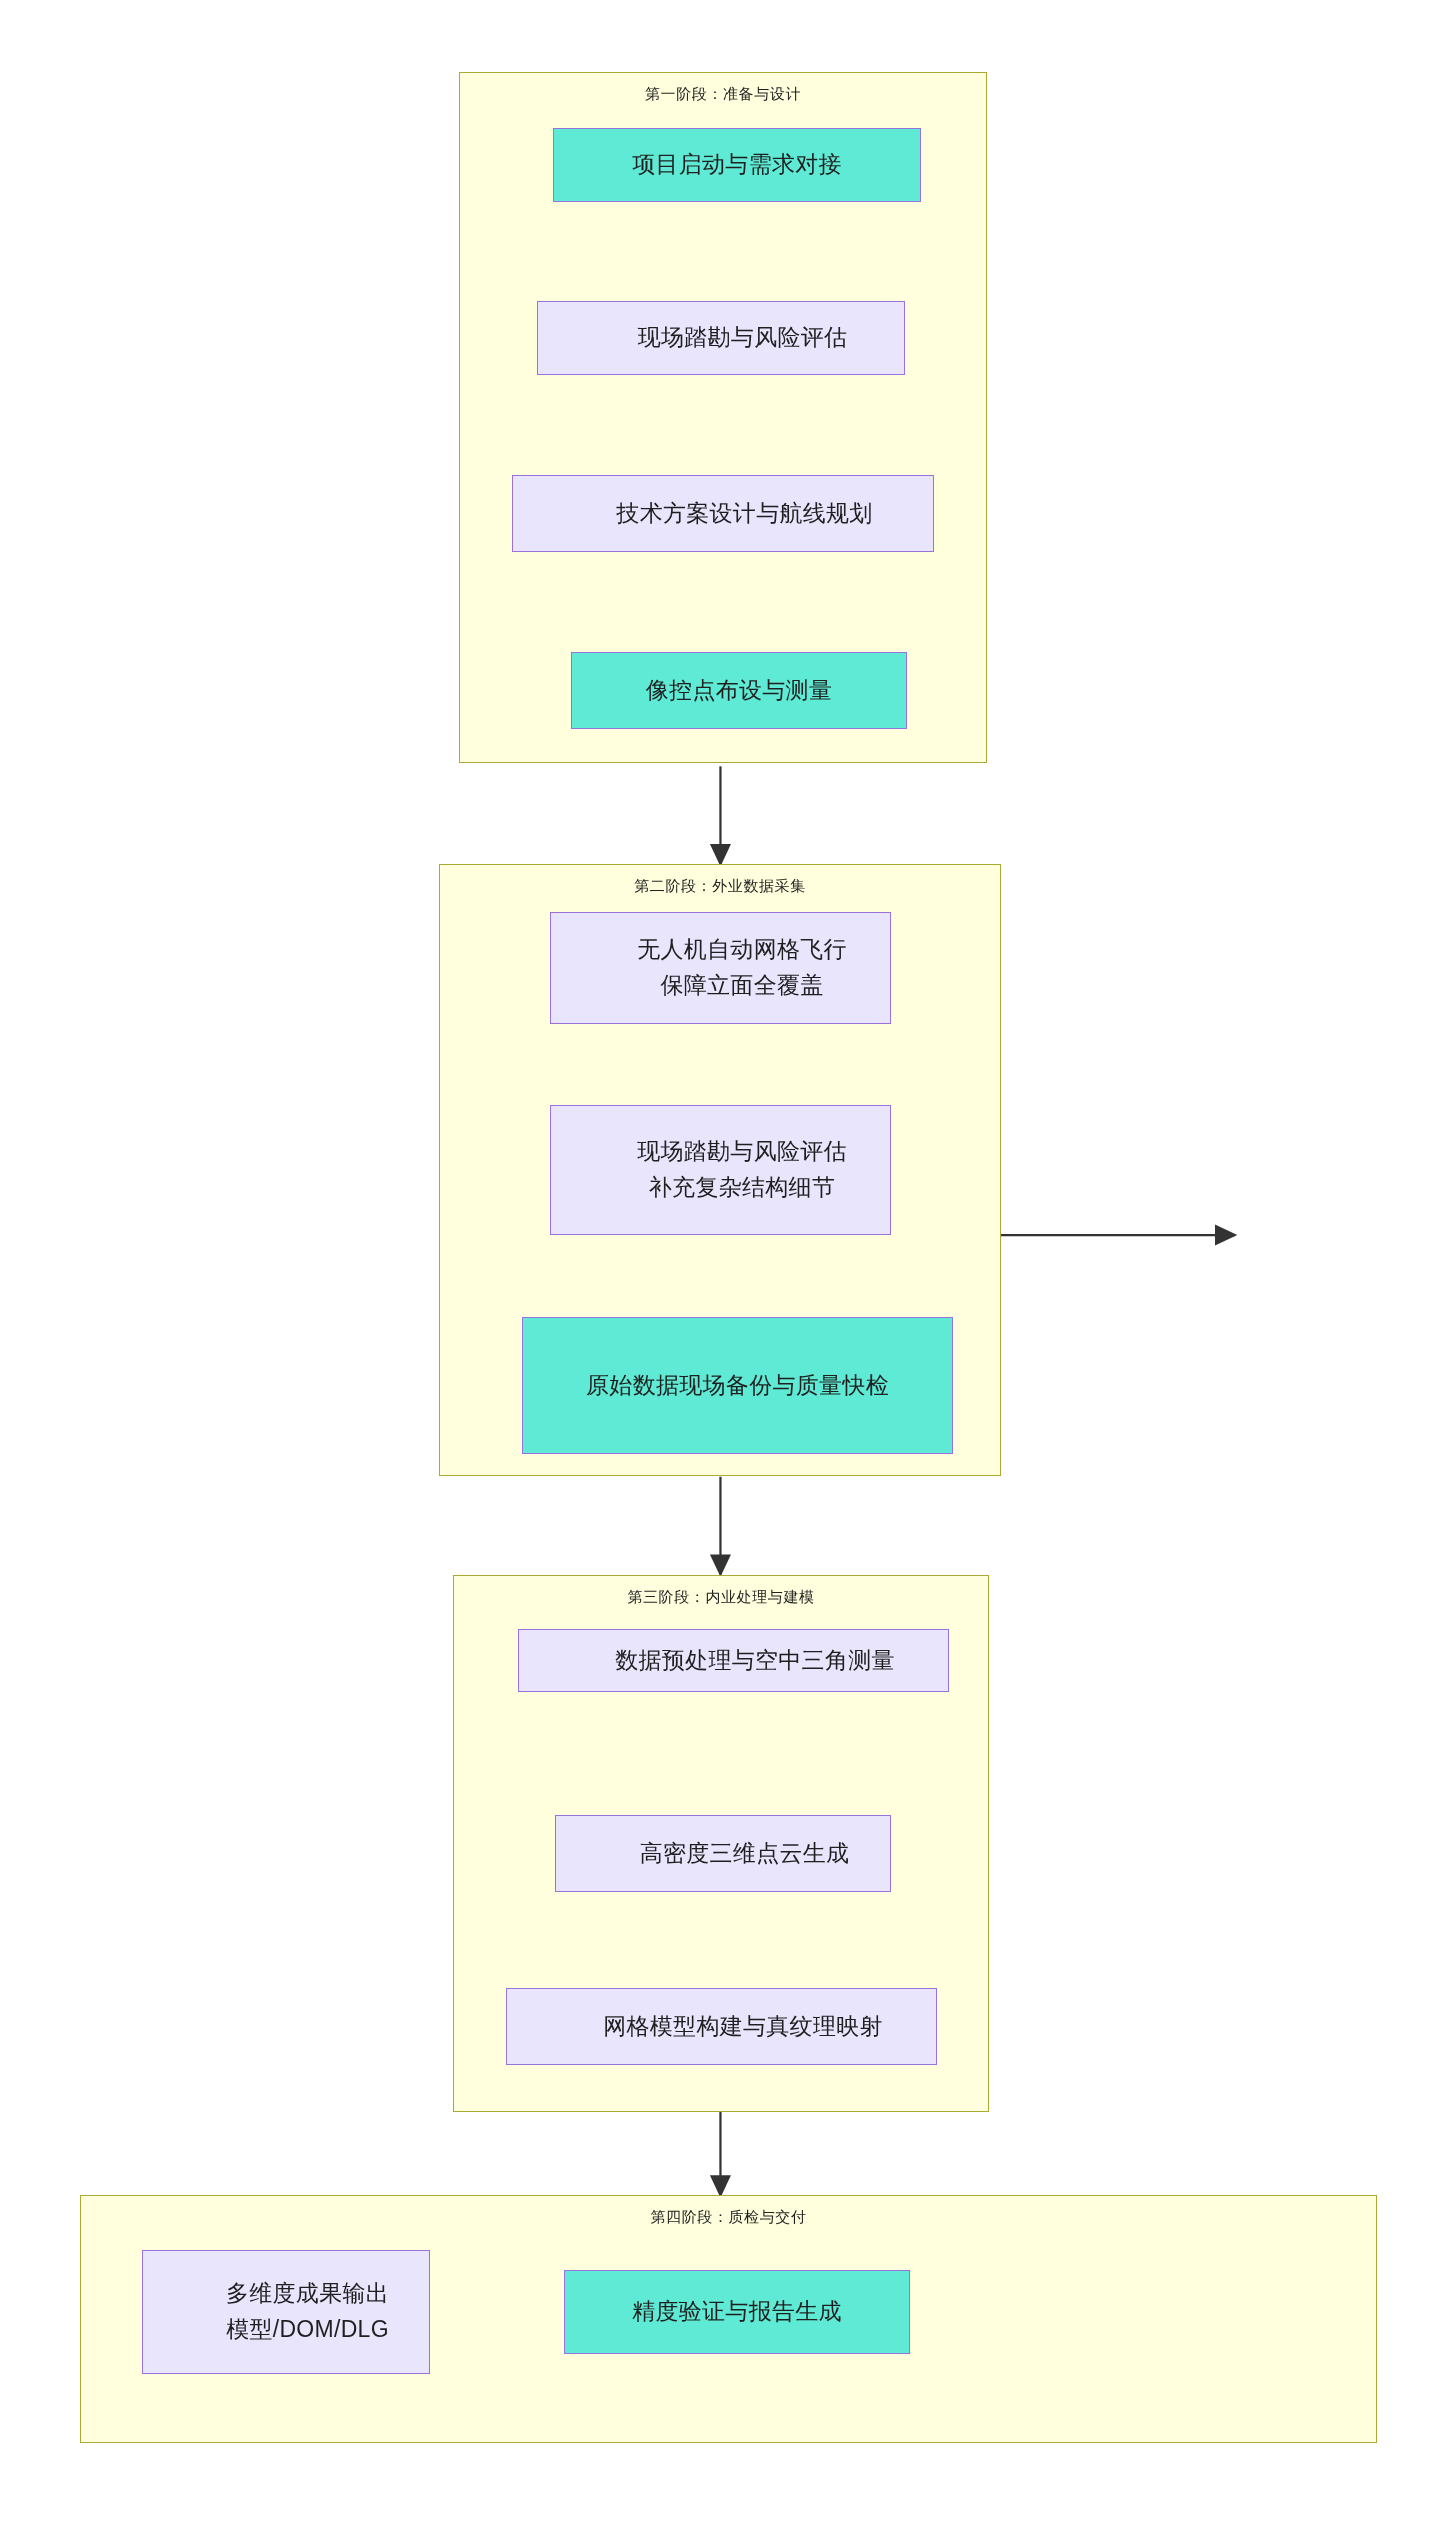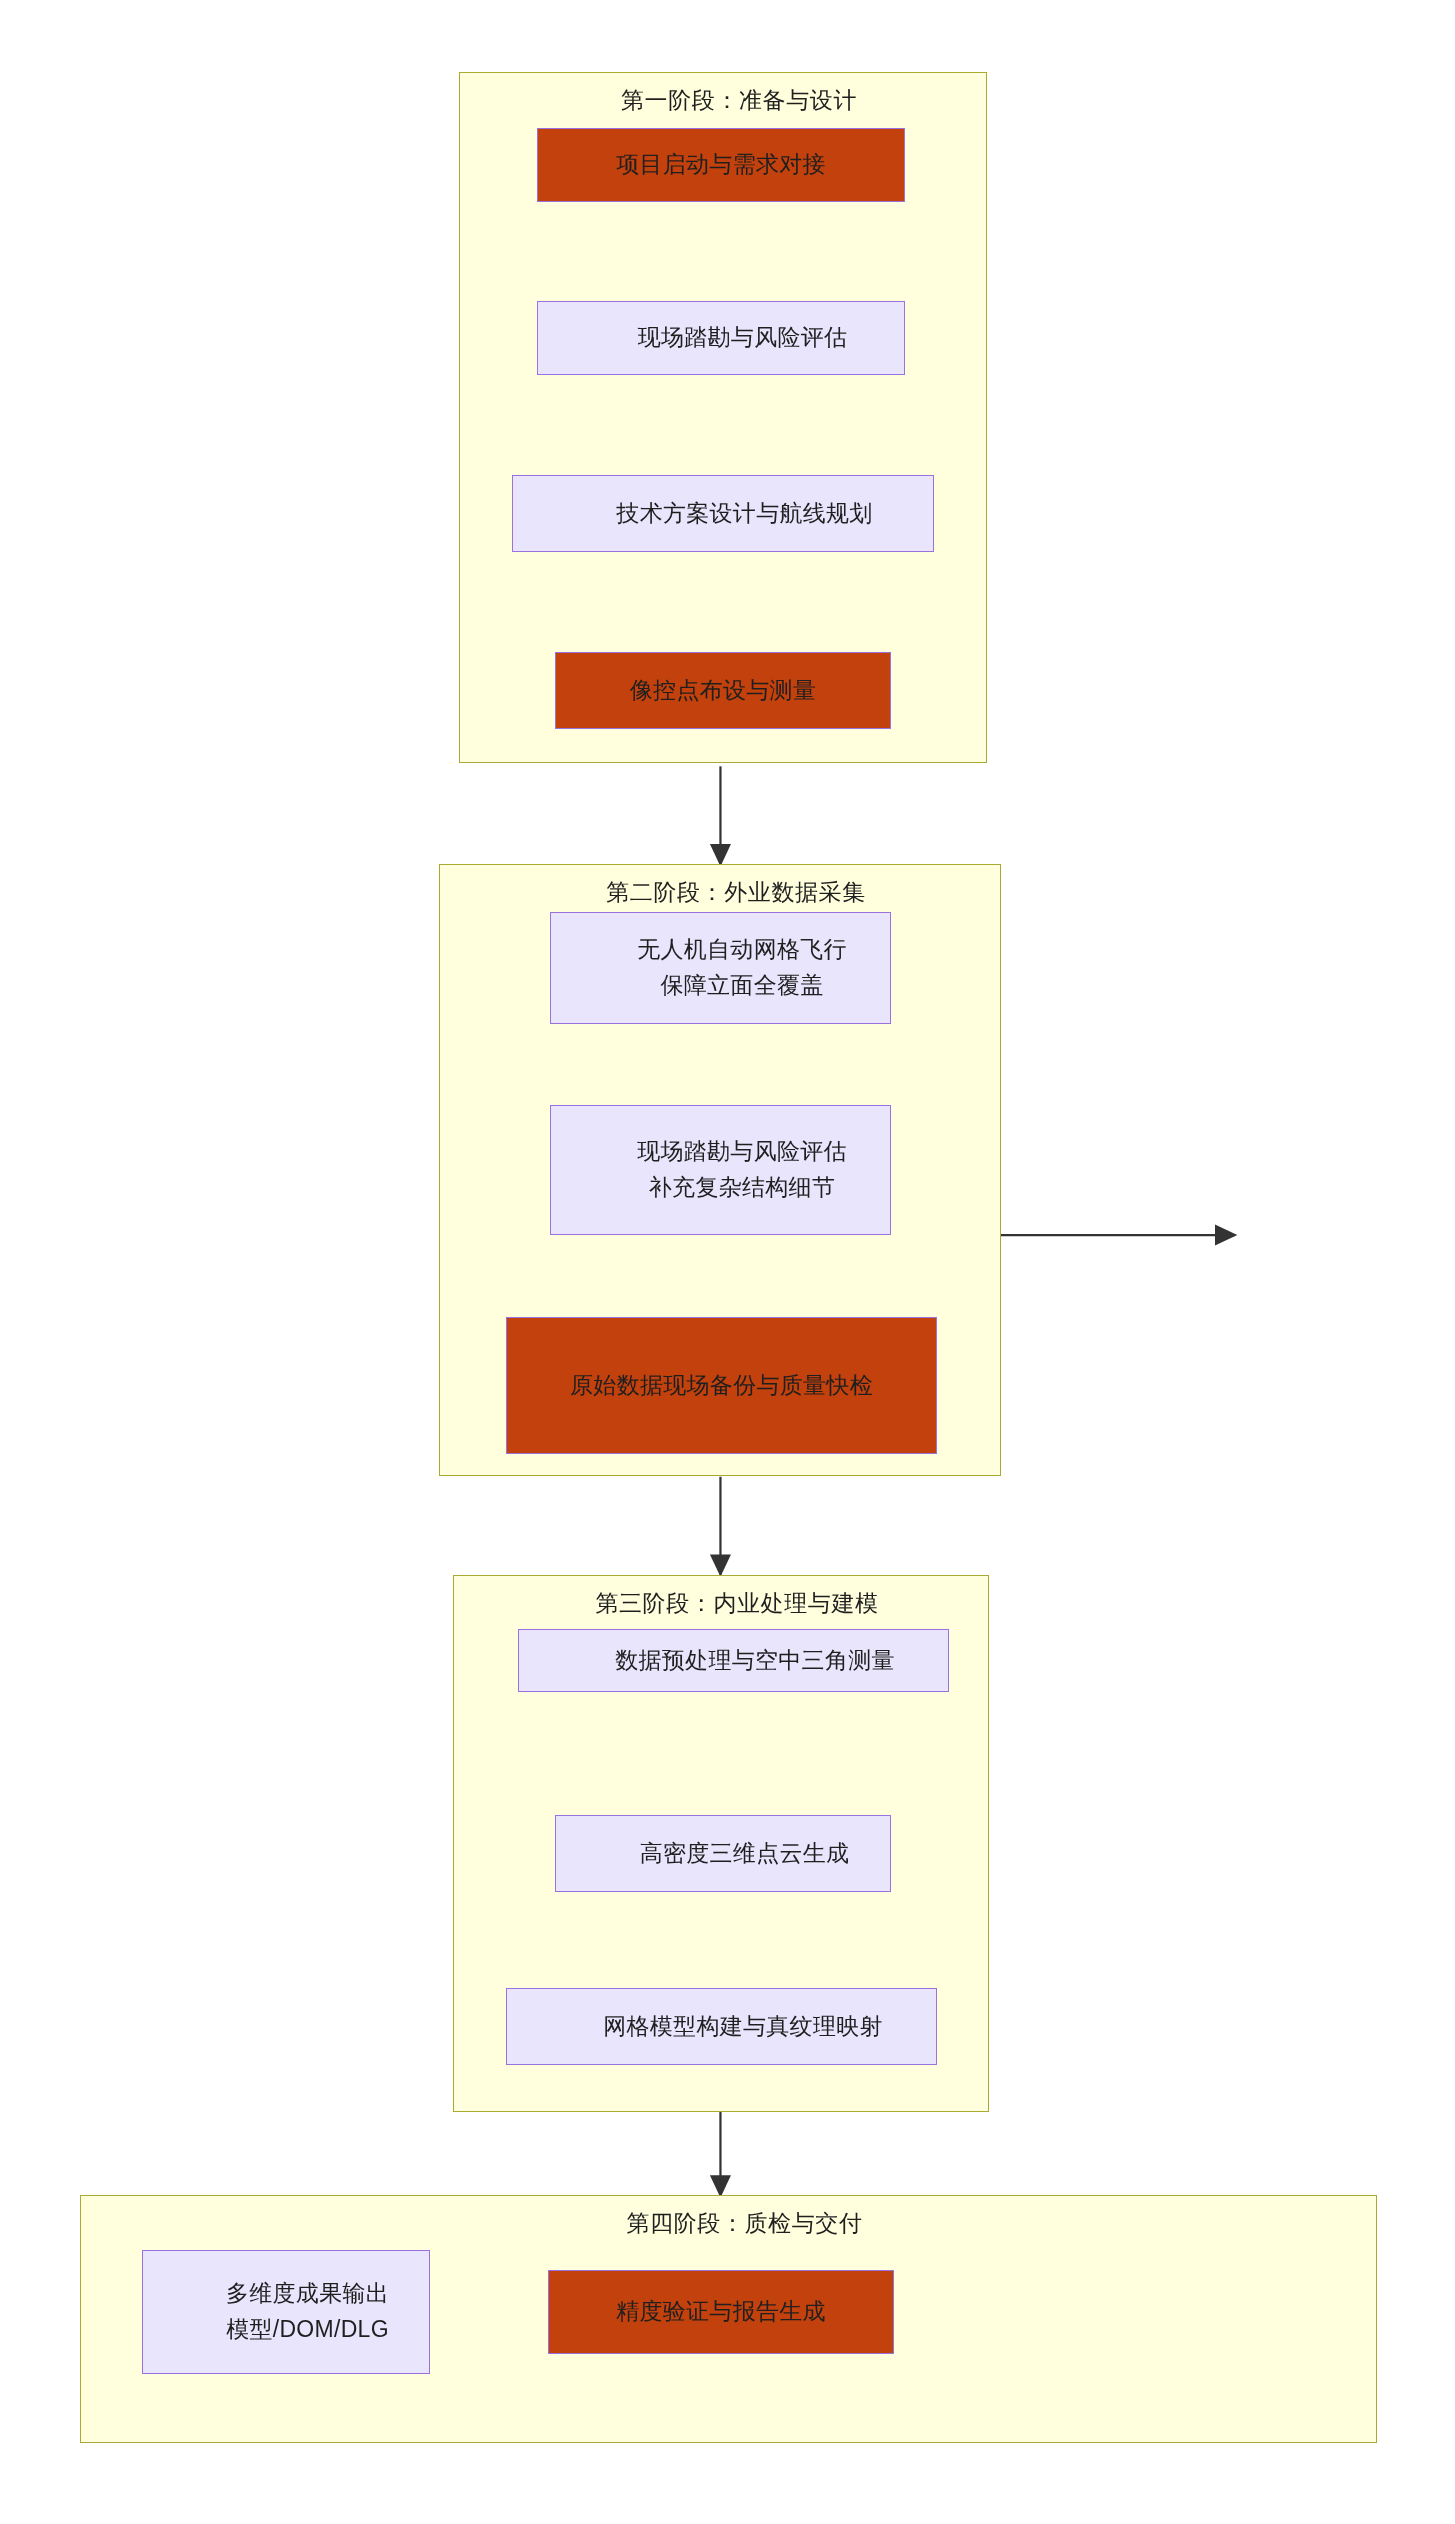--- a/index.html
+++ b/index.html
@@ -22,42 +22,42 @@
   }
   .subgraph {
     position: absolute;
     background: #FFFFDE;
     border: 1.7px solid #AAAA33;
     box-sizing: border-box;
   }
   .subgraph-title {
     position: absolute;
     top: 12.3px;
-    left: 16px;
+    left: 0;
     width: 100%;
     text-align: center;
-    font-size: 23px;
+    font-size: 15px;
     color: #1f1f1f;
     letter-spacing: 0.6px;
     white-space: nowrap;
   }
   .node {
     position: absolute;
     box-sizing: border-box;
     border: 1.7px solid #9A72E0;
     display: flex;
     align-items: center;
     justify-content: center;
     text-align: center;
     font-size: 23px;
     color: #1f1f1f;
     line-height: 1.55;
     letter-spacing: 0.3px;
   }
-  .fill-blue { background: #c2410c; }
+  .fill-blue { background: #5eead4; margin-left: 16px; }
   .fill-lav  { background: #E9E5FD; padding-left: 43px; }
   .node span { display: block; }
   svg.edges {
     position: absolute;
     left: 0; top: 0;
     width: 1456px;
     height: 2525px;
     pointer-events: none;
   }
 </style>

